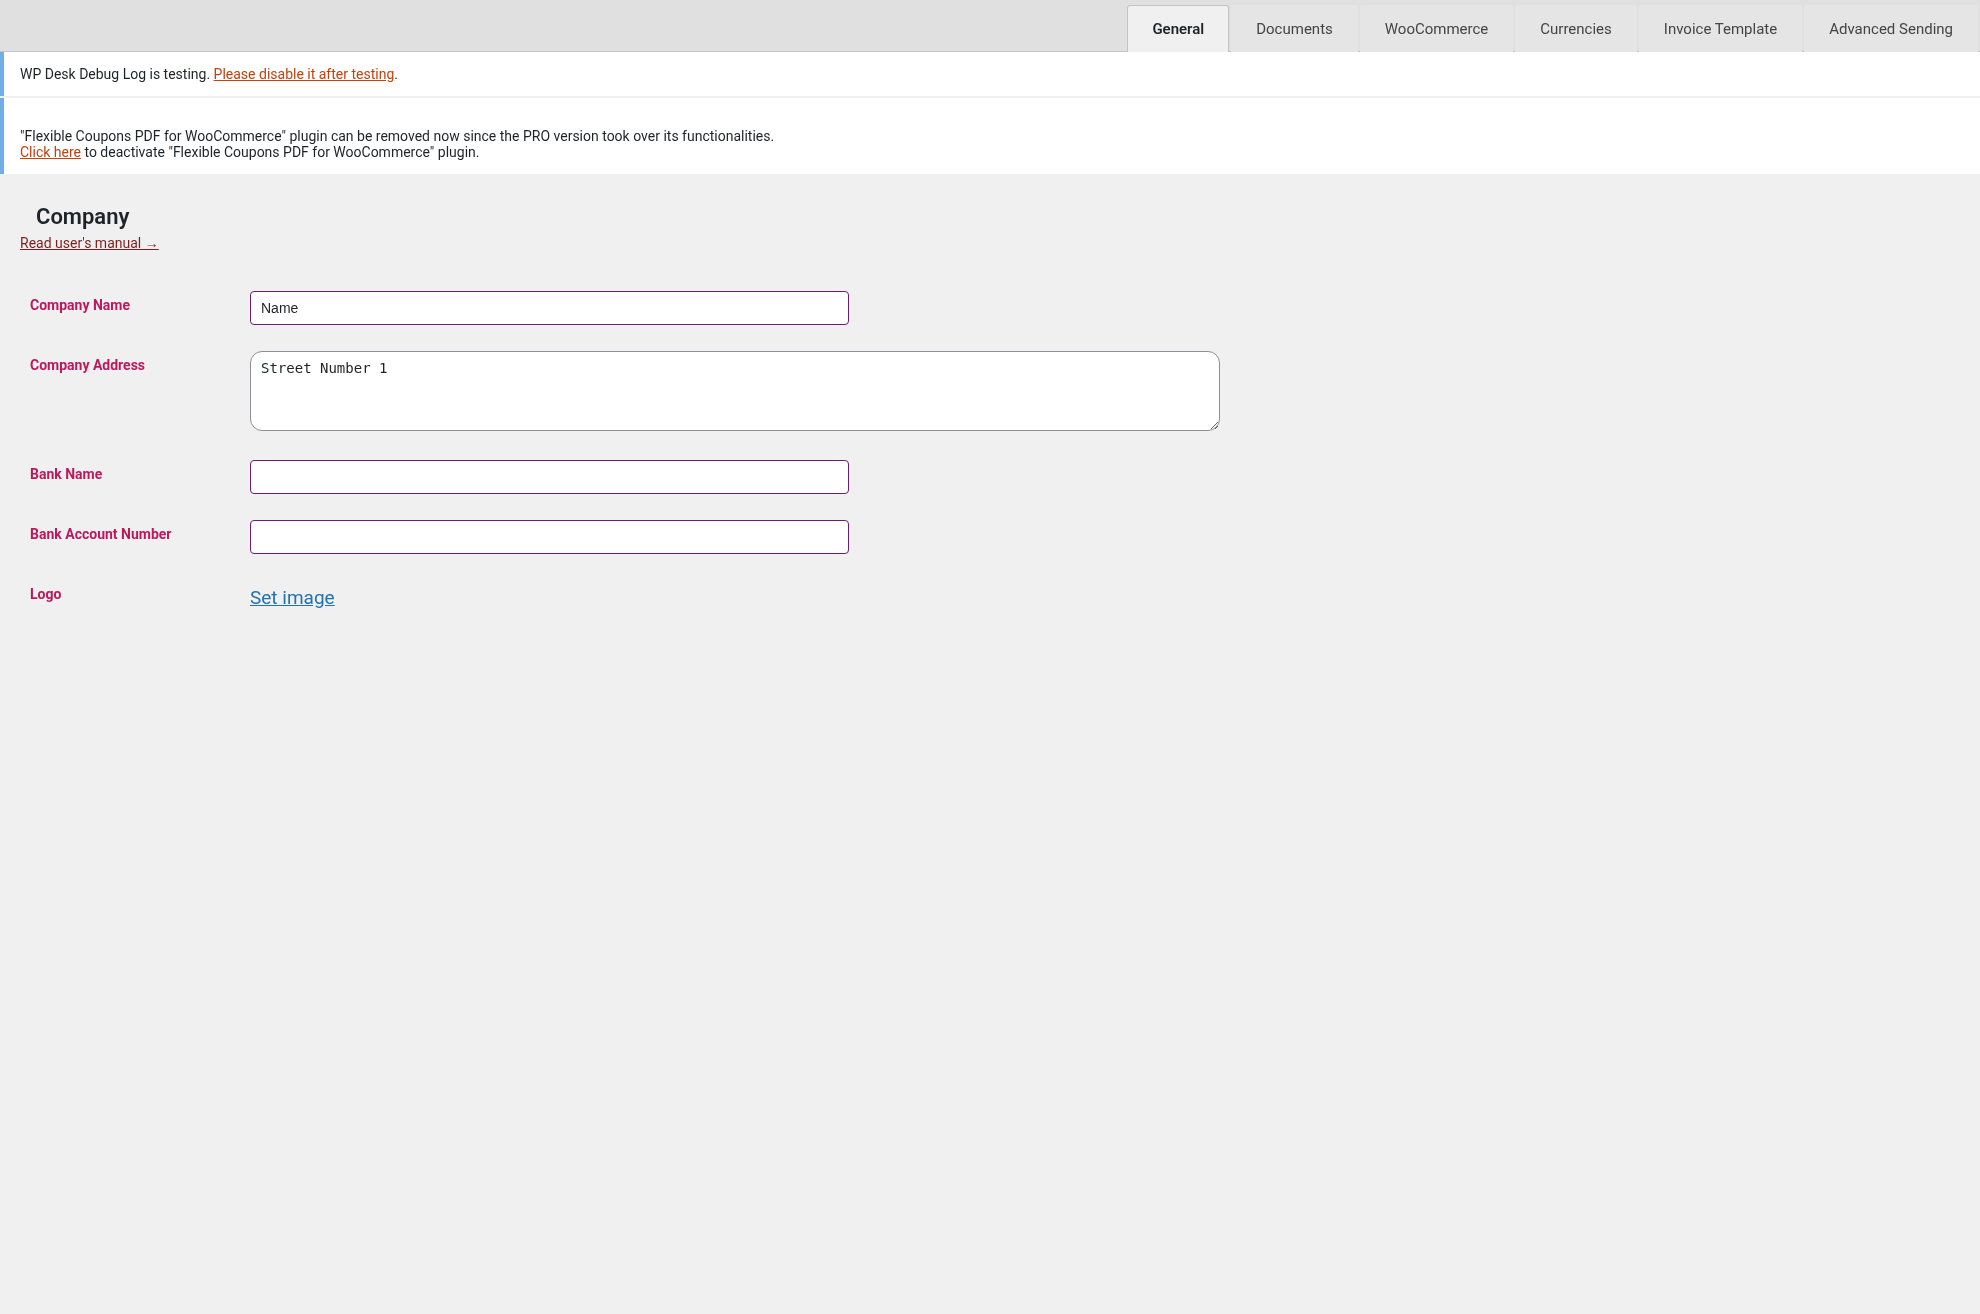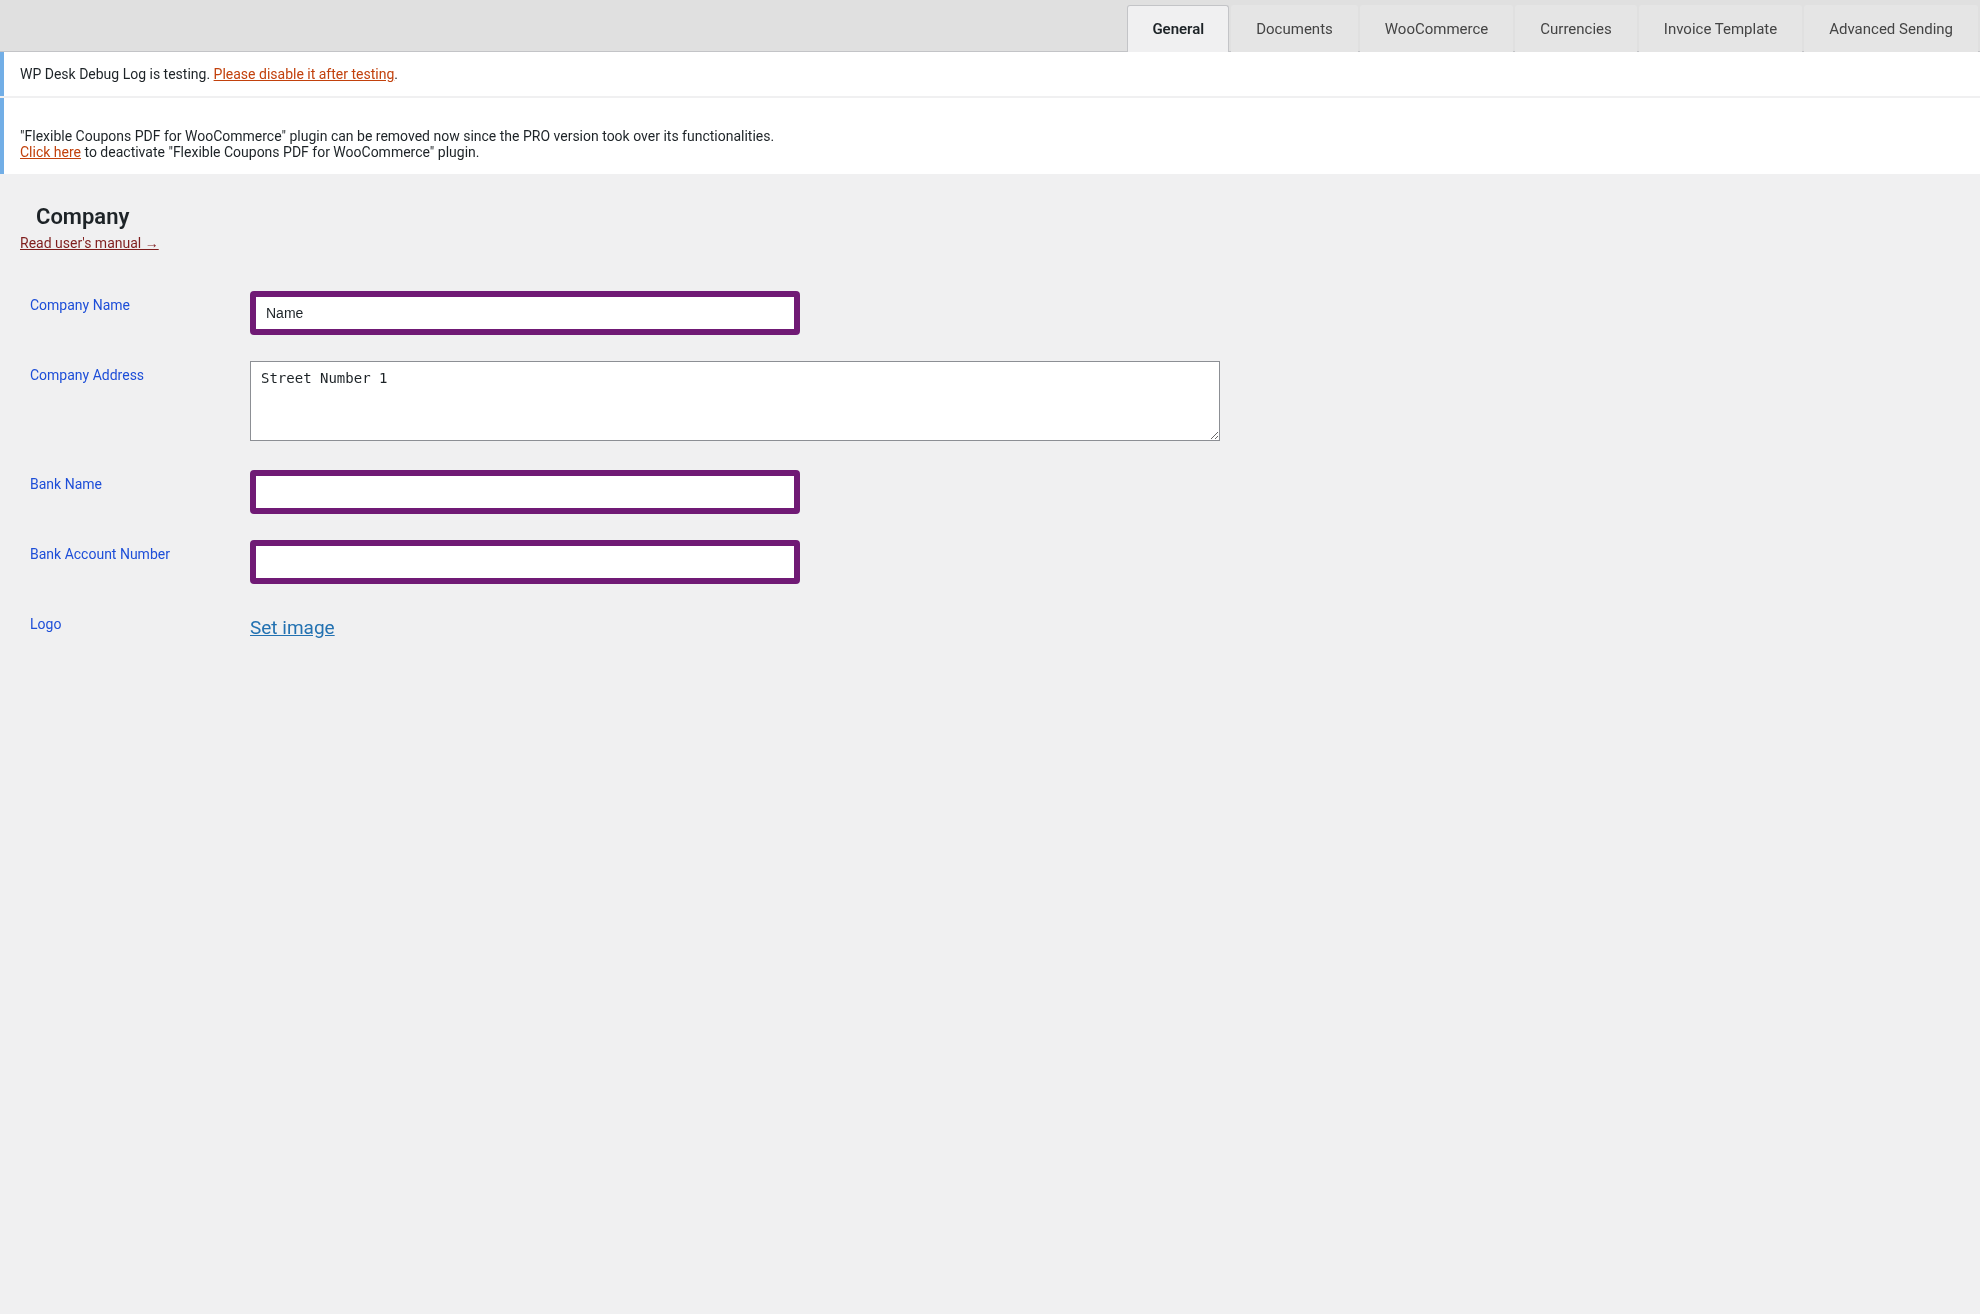--- a/index.html
+++ b/index.html
@@ -102,49 +102,49 @@
     .form-table tr {
       vertical-align: top;
     }
 
     .form-table td {
       padding: 14px 10px;
     }
 
     .form-table td:first-child {
       width: 220px;
-      font-weight: 400;
+      font-weight: 700;
       font-size: 14px;
       padding-top: 18px;
-      color: #1d4ed8;
+      color: #be185d;
       white-space: nowrap;
     }
 
     .form-table td:last-child {
       padding-top: 12px;
     }
 
     .form-input {
-      width: 550px;
+      width: 599px;
       max-width: 100%;
       padding: 8px 10px;
-      border: 6px solid #701a75;
+      border: 1px solid #701a75;
       border-radius: 4px;
       font-size: 14px;
       background: #fff;
       color: #1d2327;
       outline: none;
     }
 
     .form-textarea {
       width: 970px;
       max-width: 100%;
       padding: 8px 10px;
       border: 1px solid #8c8f94;
-      border-radius: 0;
+      border-radius: 12px;
       font-size: 14px;
       background: #fff;
       color: #1d2327;
       resize: vertical;
       min-height: 80px;
       outline: none;
     }
 
     .set-image-link {
       color: #2271b1;

